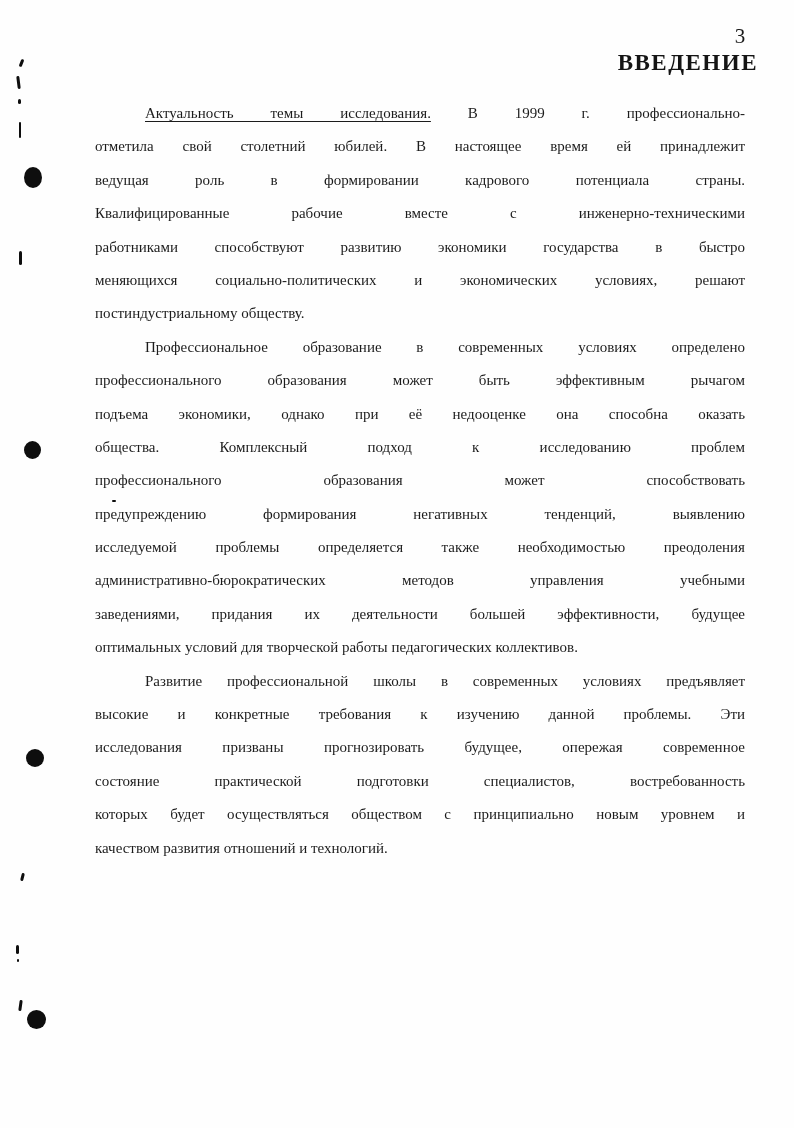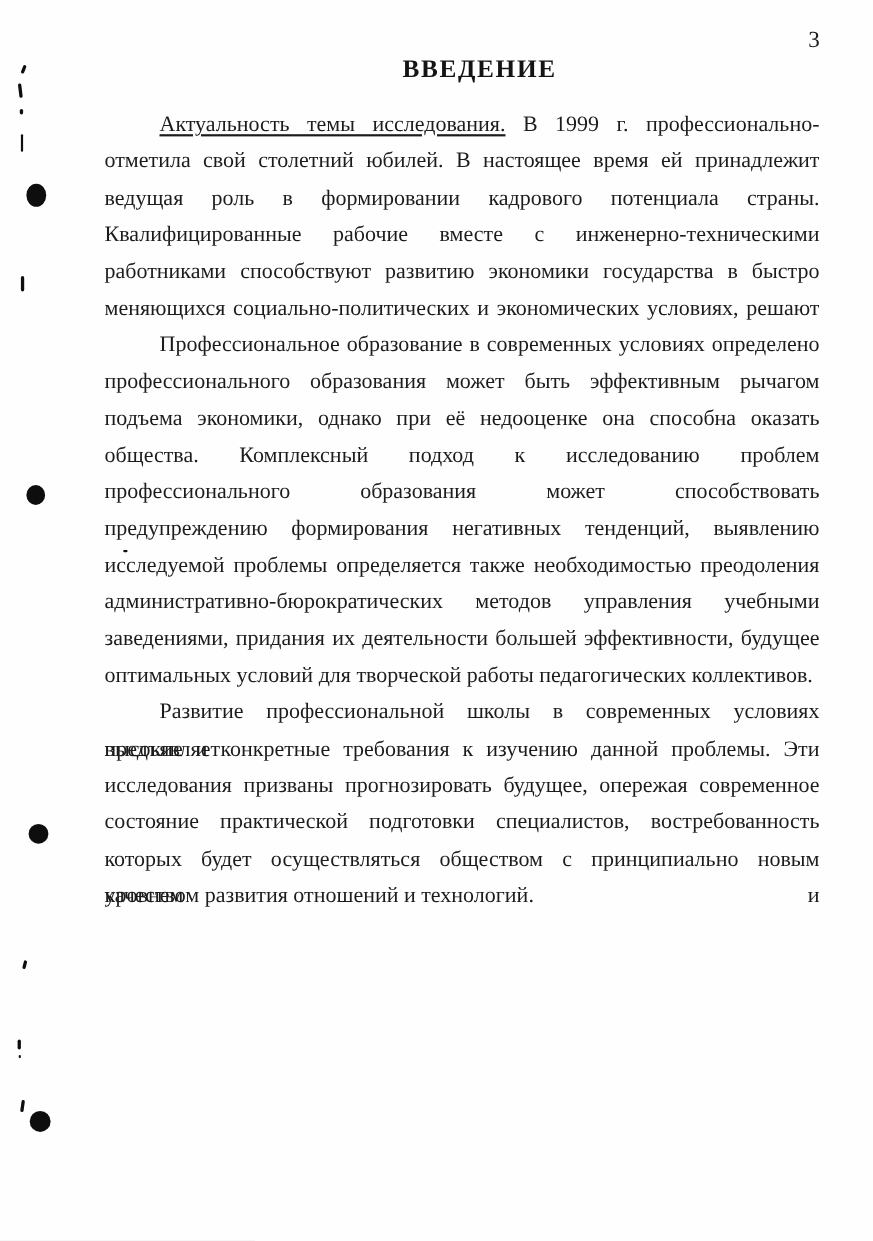--- a/index.html
+++ b/index.html
@@ -23,38 +23,38 @@
     left: 728px;
     width: 24px;
     font-size: 21px;
     line-height: 24px;
     text-align: center;
     color: #1a1a1a;
   }
   .title-row {
     position: absolute;
     top: 50px;
-    left: 96px;
+    left: 108px;
     width: 650px;
     padding-left: 30px;
     box-sizing: border-box;
-    text-align: center;
+    text-align: right;
   }
   .doc-title {
     font-size: 23px;
     font-weight: bold;
     letter-spacing: 1.5px;
     color: #141414;
   }
   .body-text {
     position: absolute;
     top: 97px;
     left: 95px;
     width: 650px;
-    font-size: 20px;
+    font-size: 15px;
   }
   .line {
     height: 33.4px;
     line-height: 33.4px;
     text-align: justify;
     text-align-last: justify;
     white-space: normal;
   }
   .line.first { text-indent: 50px; }
   .line.last  { text-align-last: left; }
@@ -81,20 +81,21 @@
     <span class="doc-title">ВВЕДЕНИЕ</span>
   </div>
 
   <div class="body-text">
       <div class="line first"><span class="u">Актуальность темы исследования.</span> В 1999 г. профессионально-</div>
       <div class="line">отметила свой столетний юбилей. В настоящее время ей принадлежит</div>
       <div class="line">ведущая роль в формировании кадрового потенциала страны.</div>
       <div class="line">Квалифицированные рабочие вместе с инженерно-техническими</div>
       <div class="line">работниками способствуют развитию экономики государства в быстро</div>
       <div class="line">меняющихся социально-политических и экономических условиях, решают</div>
+      <div class="line last">постиндустриальному обществу.</div>
       <div class="line first">Профессиональное образование в современных условиях определено</div>
       <div class="line">профессионального образования может быть эффективным рычагом</div>
       <div class="line">подъема экономики, однако при её недооценке она способна оказать</div>
       <div class="line">общества. Комплексный подход к исследованию проблем</div>
       <div class="line">профессионального образования может способствовать</div>
       <div class="line">предупреждению формирования негативных тенденций, выявлению</div>
       <div class="line">исследуемой проблемы определяется также необходимостью преодоления</div>
       <div class="line">административно-бюрократических методов управления учебными</div>
       <div class="line">заведениями, придания их деятельности большей эффективности, будущее</div>
       <div class="line last">оптимальных условий для творческой работы педагогических коллективов.</div>

